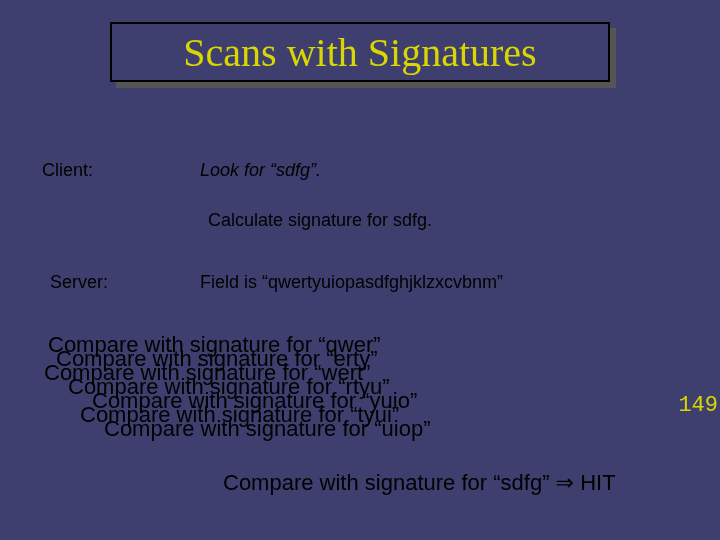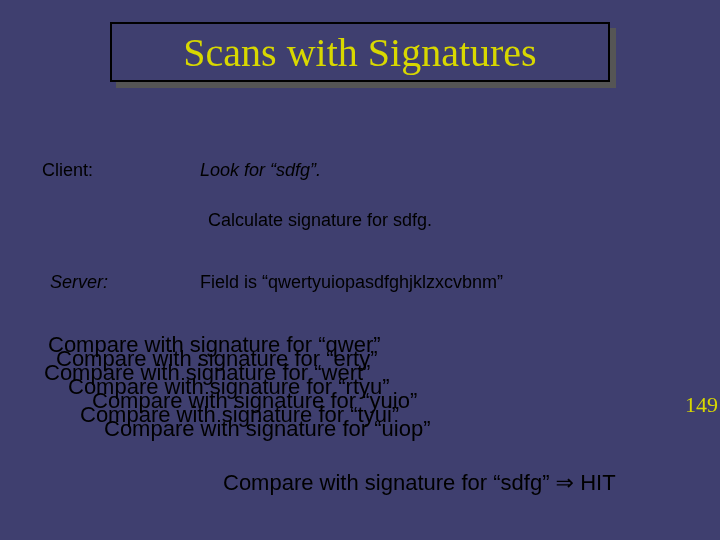--- a/index.html
+++ b/index.html
@@ -81,41 +81,41 @@
     white-space: nowrap;
   }
   .arrow {
     font-family: 'Arial Unicode MS', 'Segoe UI Symbol', sans-serif;
   }
   .pagenum {
     position: absolute;
     right: 2px;
     bottom: 2px;
     color: #d8d800;
-    font-family: Liberation Serif, serif;
+    font-family: Liberation Mono, monospace;
     font-size: 22px;
   }
 </style>
 </head>
 <body>
 
 <div class="slide">
 
   <div class="title-wrap">
     <div class="title-shadow"></div>
     <div class="title-box">
       <span class="title-text">Scans with Signatures</span>
     </div>
   </div>
 
   <div class="row label" style="left:42px; top:160px;">Client:</div>
   <div class="row" style="left:200px; top:160px;font-style:italic;">Look for “sdfg”.</div>
   <div class="row" style="left:208px; top:210px;">Calculate signature for sdfg.</div>
 
-  <div class="row label" style="left:50px; top:272px;font-style:italic;">Server:</div>
+  <div class="row label" style="left:50px; top:272px;">Server:</div>
   <div class="row" style="left:200px; top:272px; white-space:nowrap;">Field is “qwertyuiopasdfghjklzxcvbnm”</div>
 
   <div class="cascade">
     <div style="margin-left:16px;">Compare with signature for “qwer”</div>
     <div style="margin-left:24px;">Compare with signature for “erty”</div>
     <div style="margin-left:12px;">Compare with signature for “wert”</div>
     <div style="margin-left:36px;">Compare with signature for “rtyu”</div>
     <div style="margin-left:60px;">Compare with signature for “yuio”</div>
     <div style="margin-left:48px;">Compare with signature for “tyui”</div>
     <div style="margin-left:72px;">Compare with signature for “uiop”</div>

